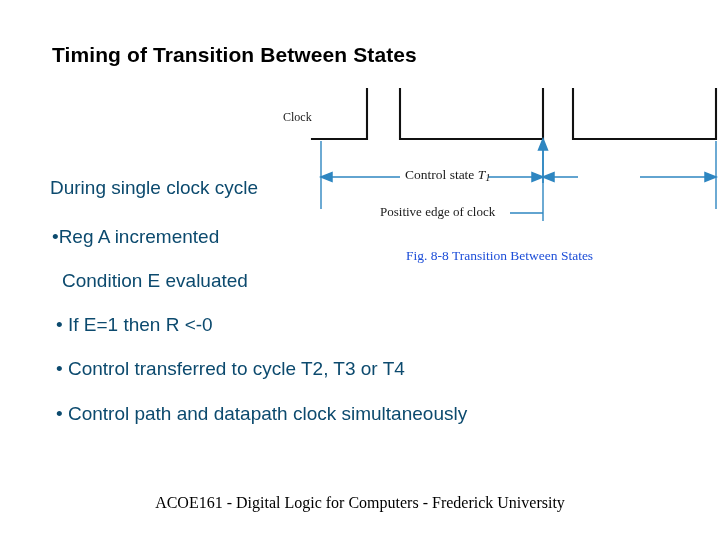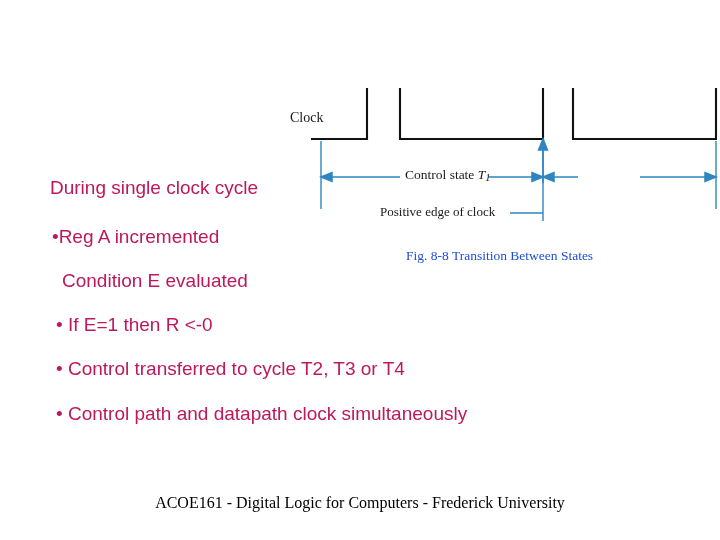--- a/index.html
+++ b/index.html
@@ -34,21 +34,21 @@
   
   #body-text {
     position: absolute;
     left: 48px;
     top: 178px;
     width: 560px;
   }
   .body-line {
     font-family: "Liberation Sans", sans-serif;
     font-size: 19px;
-    color: #be185d;
+    color: #0c4a6e;
     white-space: nowrap;
     line-height: 1;
   }
   .body-line.l0 { position: absolute; left: 2px;  top: 0px;   }
   .body-line.l1 { position: absolute; left: 4px;  top: 49px;  }
   .body-line.l2 { position: absolute; left: 14px; top: 93px;  }
   .body-line.l3 { position: absolute; left: 8px;  top: 137px; }
   .body-line.l4 { position: absolute; left: 8px;  top: 181px; }
   .body-line.l5 { position: absolute; left: 8px;  top: 226px; }
 
@@ -75,23 +75,23 @@
   }
   #figure svg { display: block; }
 
   .fig-label {
     position: absolute;
     font-family: "Liberation Serif", serif;
     color: #1a1a1a;
     white-space: nowrap;
   }
   #label-clock {
-    left: 30px;
+    left: 23px;
     top: 22px;
-    font-size: 14px;
+    font-size: 12px;
   }
   #label-present {
     left: 145px;
     top: 79px;
     font-size: 13.5px;
   }
   #label-next {
     left: 300px;
     top: 76px;
     font-size: 13.5px;
@@ -113,20 +113,21 @@
     white-space: nowrap;
   }
   .sub { font-size: 0.78em; vertical-align: -0.22em; }
   .ital { font-style: italic; }
 </style>
 </head>
 <body>
 
 <div id="slide">
 
+  <div id="slide-title">Timing of Transition Between States</div>
 
   <div id="figure">
 
     <svg width="460" height="185" viewBox="0 0 460 185">
 
       <g fill="none" stroke="#111111" stroke-width="2.1" stroke-linecap="square" stroke-linejoin="miter">
 
         <path d="M 52 51 L 107 51 L 107 0"></path>
 
         <path d="M 140 0 L 140 51 L 283 51 L 283 0"></path>

